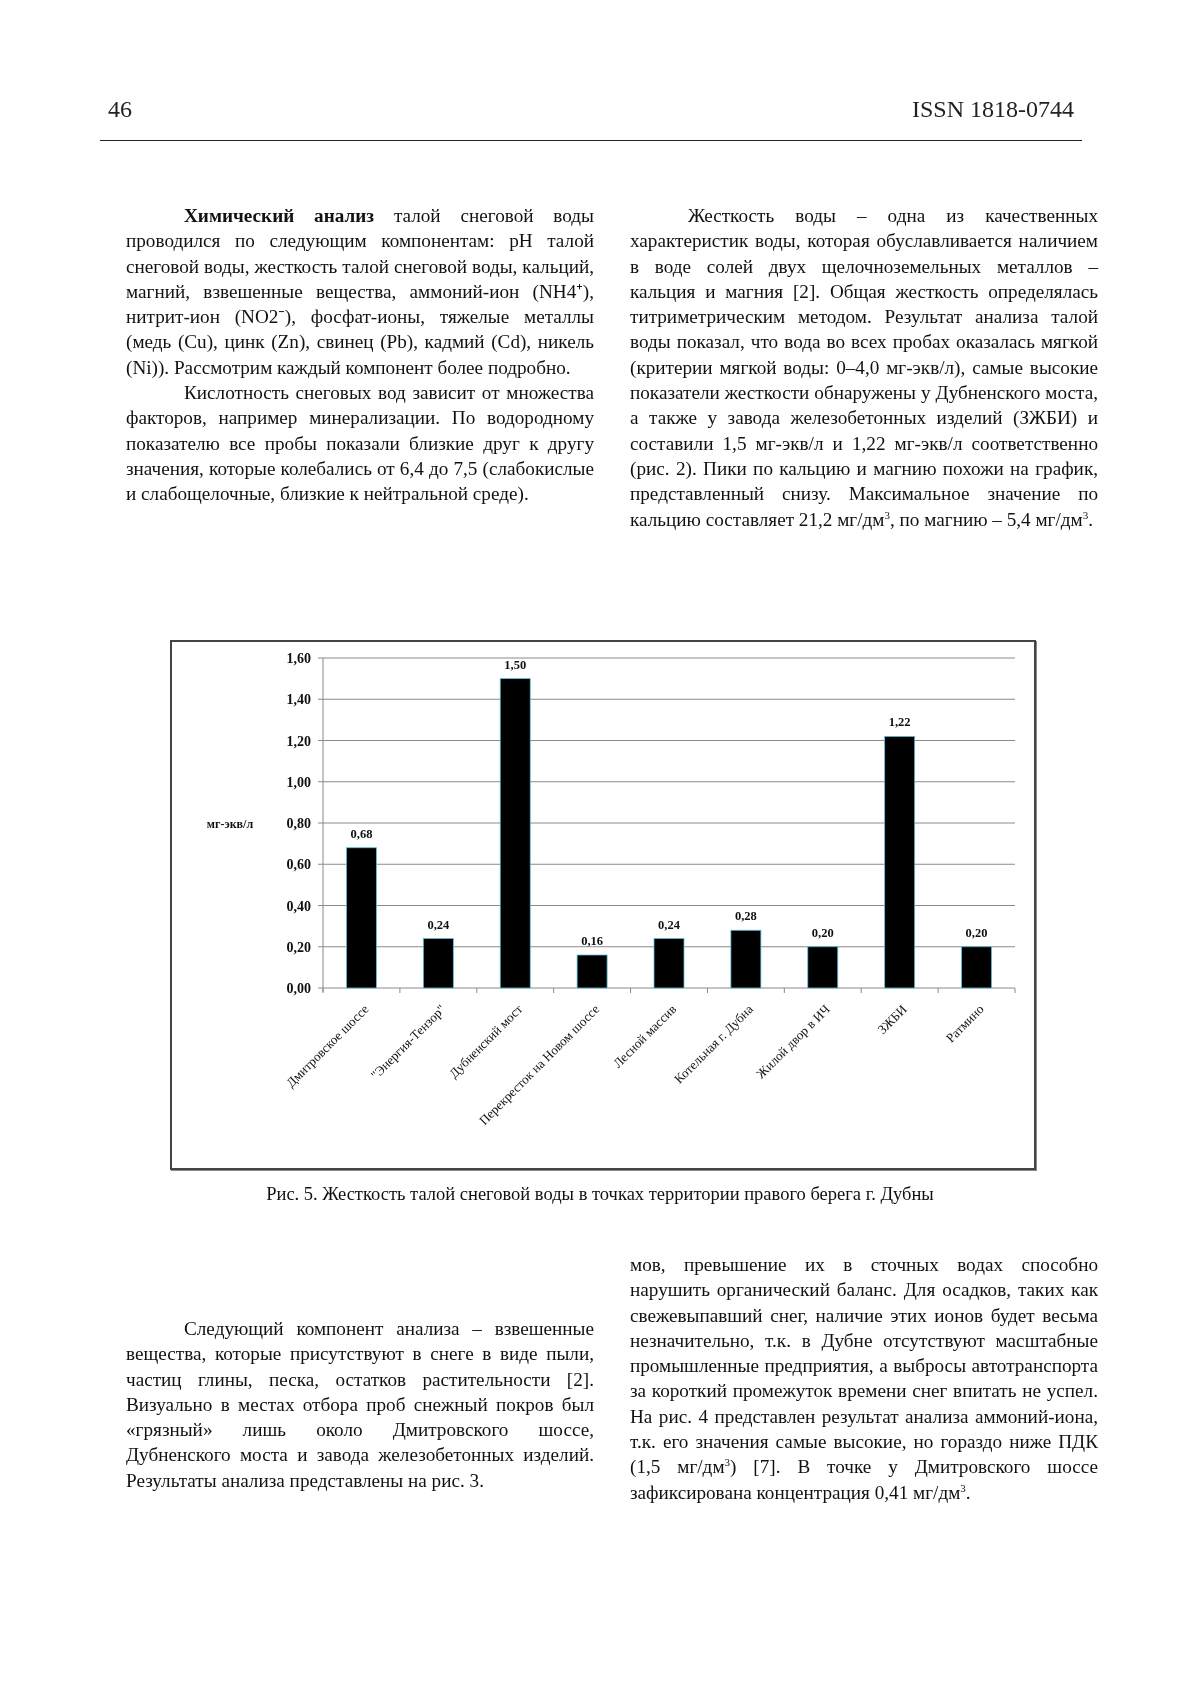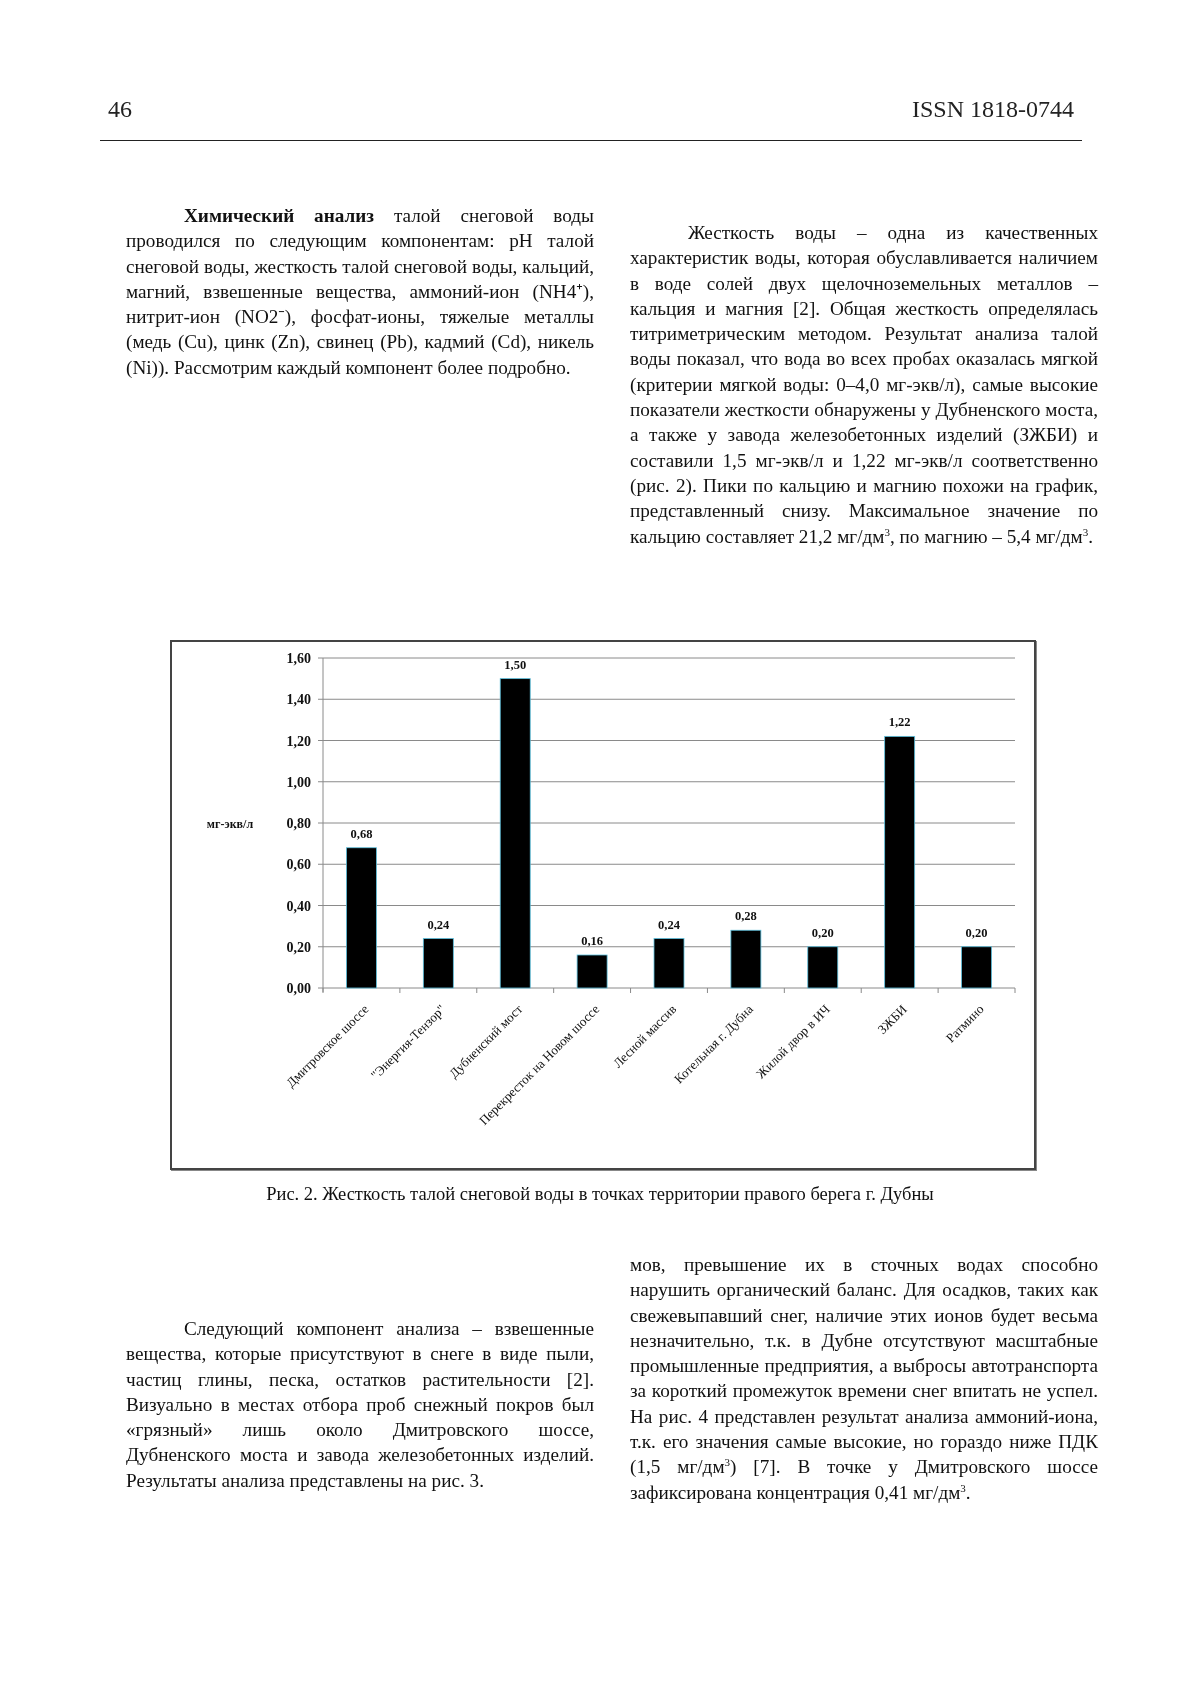--- a/index.html
+++ b/index.html
@@ -21,23 +21,24 @@
 </style>
 </head>
 <body>
 
 <div class="hdr hdr-left">46</div>
 <div class="hdr hdr-right">ISSN 1818-0744</div>
 <div class="hdr-rule"></div>
 
 <div class="col col-left" style="top:203px;">
   <p><b>Химический анализ</b><span> талой снеговой воды проводился по следующим компонентам: pH талой снеговой воды, жесткость талой снеговой воды, кальций, магний, взвешенные вещества, аммоний-ион (NH4⁺), нитрит-ион (NO2⁻), фосфат-ионы, тяжелые металлы (медь (Cu), цинк (Zn), свинец (Pb), кадмий (Cd), никель (Ni)). Рассмотрим каждый компонент более подробно.</span></p>
+  <p>Кислотность снеговых вод зависит от множества факторов, например минерализации. По водородному показателю все пробы показали близкие друг к другу значения, которые колебались от 6,4 до 7,5 (слабокислые и слабощелочные, близкие к нейтральной среде).</p>
 </div>
 
-<div class="col col-right" style="top:203px;margin-top:17px;">
+<div class="col col-right" style="top:203px;">
   <p><span>Жесткость воды – одна из качественных характеристик воды, которая обуславливается наличием в воде солей двух щелочноземельных металлов – кальция и магния [2]. Общая жесткость определялась титриметрическим методом. Результат анализа талой воды показал, что вода во всех пробах оказалась мягкой (критерии мягкой воды: 0–4,0 мг-экв/л), самые высокие показатели жесткости обнаружены у Дубненского моста, а также у завода железобетонных изделий (ЗЖБИ) и составили 1,5 мг-экв/л и 1,22 мг-экв/л соответственно (рис. 2). Пики по кальцию и магнию похожи на график, представленный снизу. Максимальное значение по кальцию составляет 21,2 мг/дм</span><sup>3</sup><span>, по магнию – 5,4 мг/дм</span><sup>3</sup><span>.</span></p>
 </div>
 
 <div class="chart-box">
   <svg class="chart-svg" id="chart" width="862" height="526">
       <line x1="146" y1="346" x2="843" y2="346" stroke="#8a8a8a" stroke-width="1"></line>
       <text x="139" y="351" text-anchor="end" font-family="Liberation Serif, serif" font-size="14" font-weight="bold" fill="#111">0,00</text>
       <line x1="146" y1="304.75" x2="843" y2="304.75" stroke="#8a8a8a" stroke-width="1"></line>
       <text x="139" y="309.75" text-anchor="end" font-family="Liberation Serif, serif" font-size="14" font-weight="bold" fill="#111">0,20</text>
       <line x1="146" y1="263.5" x2="843" y2="263.5" stroke="#8a8a8a" stroke-width="1"></line>
@@ -89,21 +90,21 @@
       <text x="658.7777777777778" y="368" text-anchor="end" transform="rotate(-45 658.7777777777778 368)" font-family="Liberation Serif, serif" font-size="13" fill="#111">Жилой двор в ИЧ</text>
       <rect x="712.6666666666666" y="94.37500000000003" width="30" height="251.62499999999997" fill="#000000" stroke="#5bc0de" stroke-width="0.8"></rect>
       <text x="727.6666666666666" y="84.37500000000003" text-anchor="middle" font-family="Liberation Serif, serif" font-size="12.5" font-weight="bold" fill="#111">1,22</text>
       <text x="735.6666666666666" y="368" text-anchor="end" transform="rotate(-45 735.6666666666666 368)" font-family="Liberation Serif, serif" font-size="13" fill="#111">ЗЖБИ</text>
       <rect x="789.5555555555555" y="304.75" width="30" height="41.25" fill="#000000" stroke="#5bc0de" stroke-width="0.8"></rect>
       <text x="804.5555555555555" y="294.75" text-anchor="middle" font-family="Liberation Serif, serif" font-size="12.5" font-weight="bold" fill="#111">0,20</text>
       <text x="812.5555555555555" y="368" text-anchor="end" transform="rotate(-45 812.5555555555555 368)" font-family="Liberation Serif, serif" font-size="13" fill="#111">Ратмино</text>
     </svg>
 </div>
 
-<div class="caption">Рис. 2. Жесткость талой снеговой воды в точках территории правого берега г. Дубны</div>
+<div class="caption">Рис. 5. Жесткость талой снеговой воды в точках территории правого берега г. Дубны</div>
 
 <div class="col col-left" style="top:1316px;">
   <p>Следующий компонент анализа – взвешенные вещества, которые присутствуют в снеге в виде пыли, частиц глины, песка, остатков растительности [2]. Визуально в местах отбора проб снежный покров был «грязный» лишь около Дмитровского шоссе, Дубненского моста и завода железобетонных изделий. Результаты анализа представлены на рис. 3.</p>
 </div>
 
 <div class="col col-right" style="top:1252px;">
   <p class="noindent"><span>мов, превышение их в сточных водах способно нарушить органический баланс. Для осадков, таких как свежевыпавший снег, наличие этих ионов будет весьма незначительно, т.к. в Дубне отсутствуют масштабные промышленные предприятия, а выбросы автотранспорта за короткий промежуток времени снег впитать не успел. На рис. 4 представлен результат анализа аммоний-иона, т.к. его значения самые высокие, но гораздо ниже ПДК (1,5 мг/дм</span><sup>3</sup><span>) [7]. В точке у Дмитровского шоссе зафиксирована концентрация 0,41 мг/дм</span><sup>3</sup><span>.</span></p>
 </div>
 
 </body></html>

